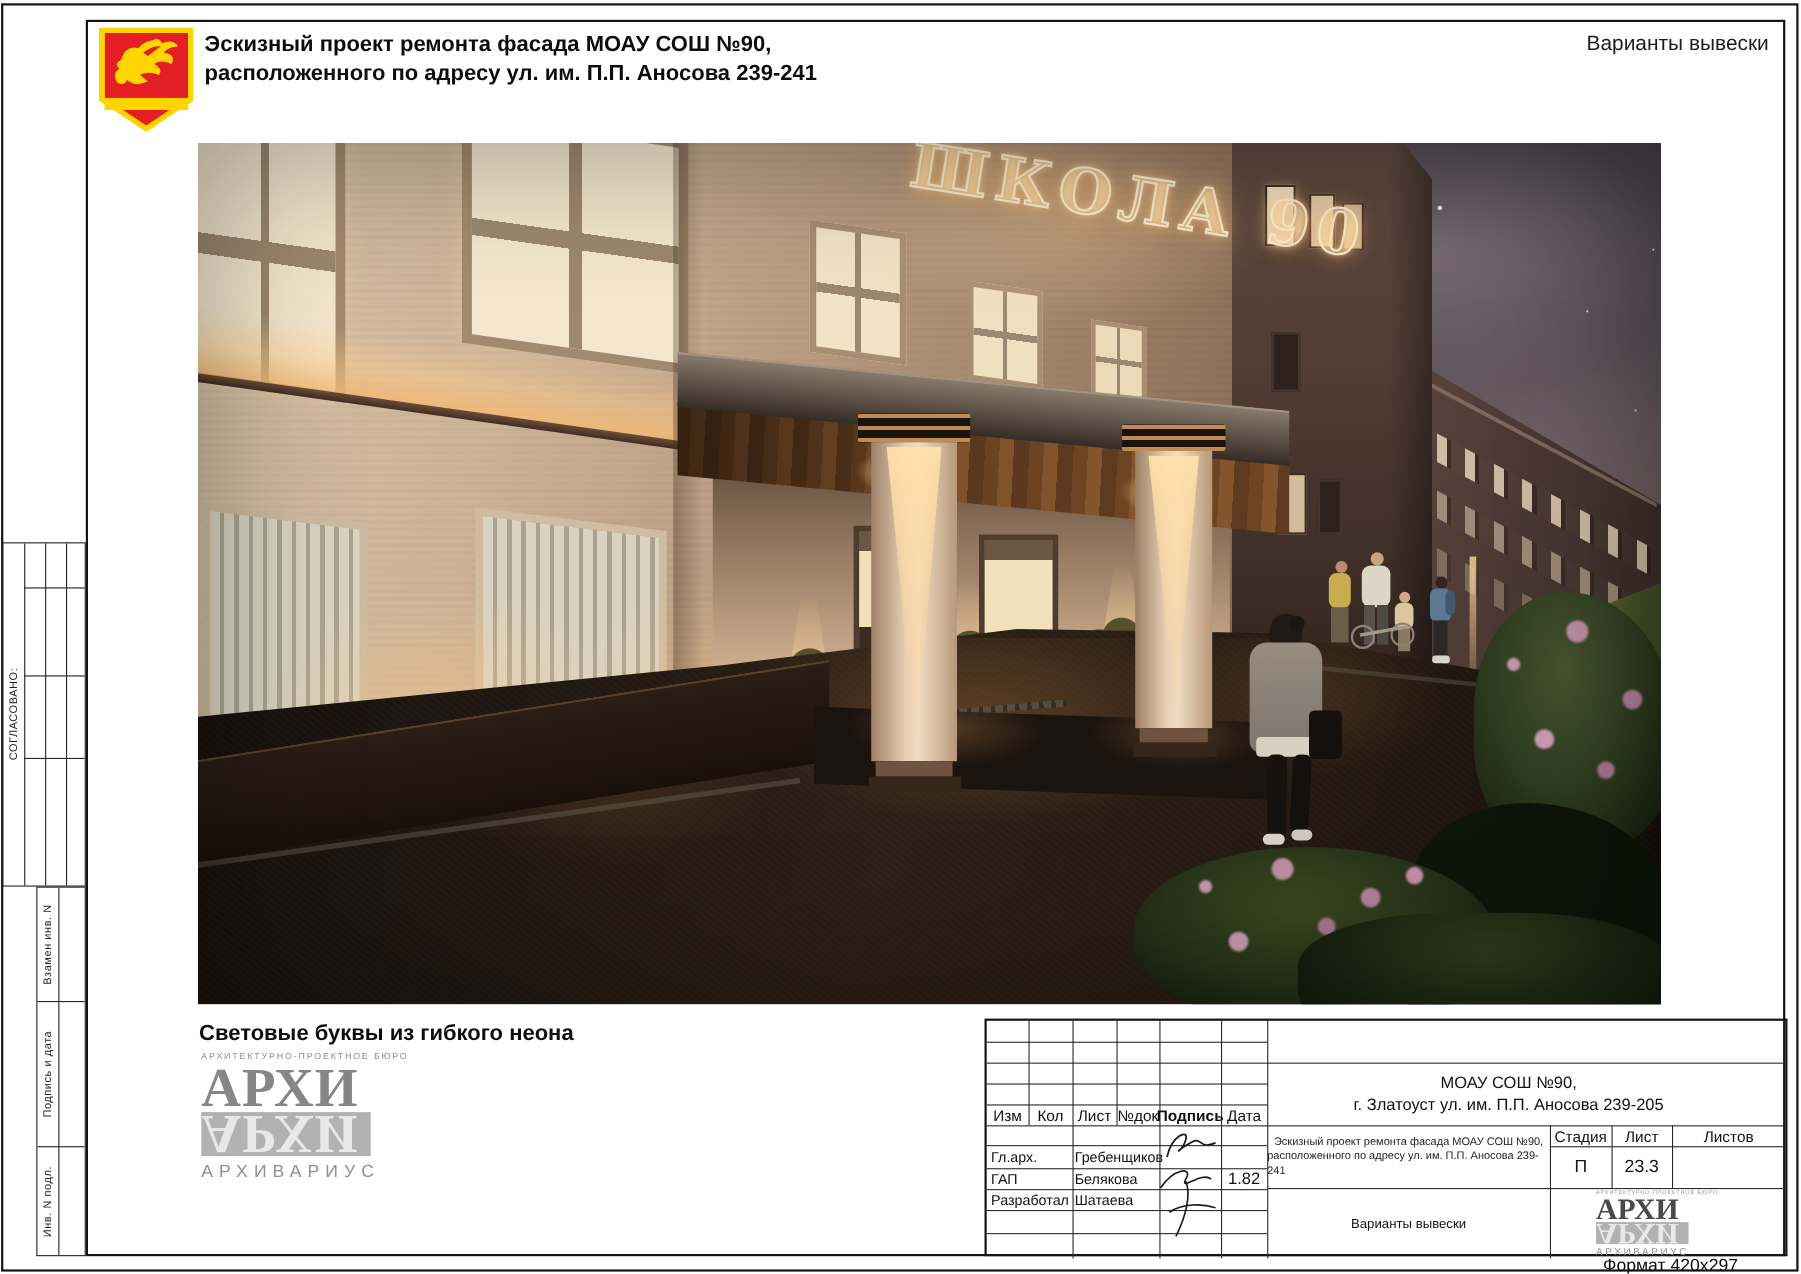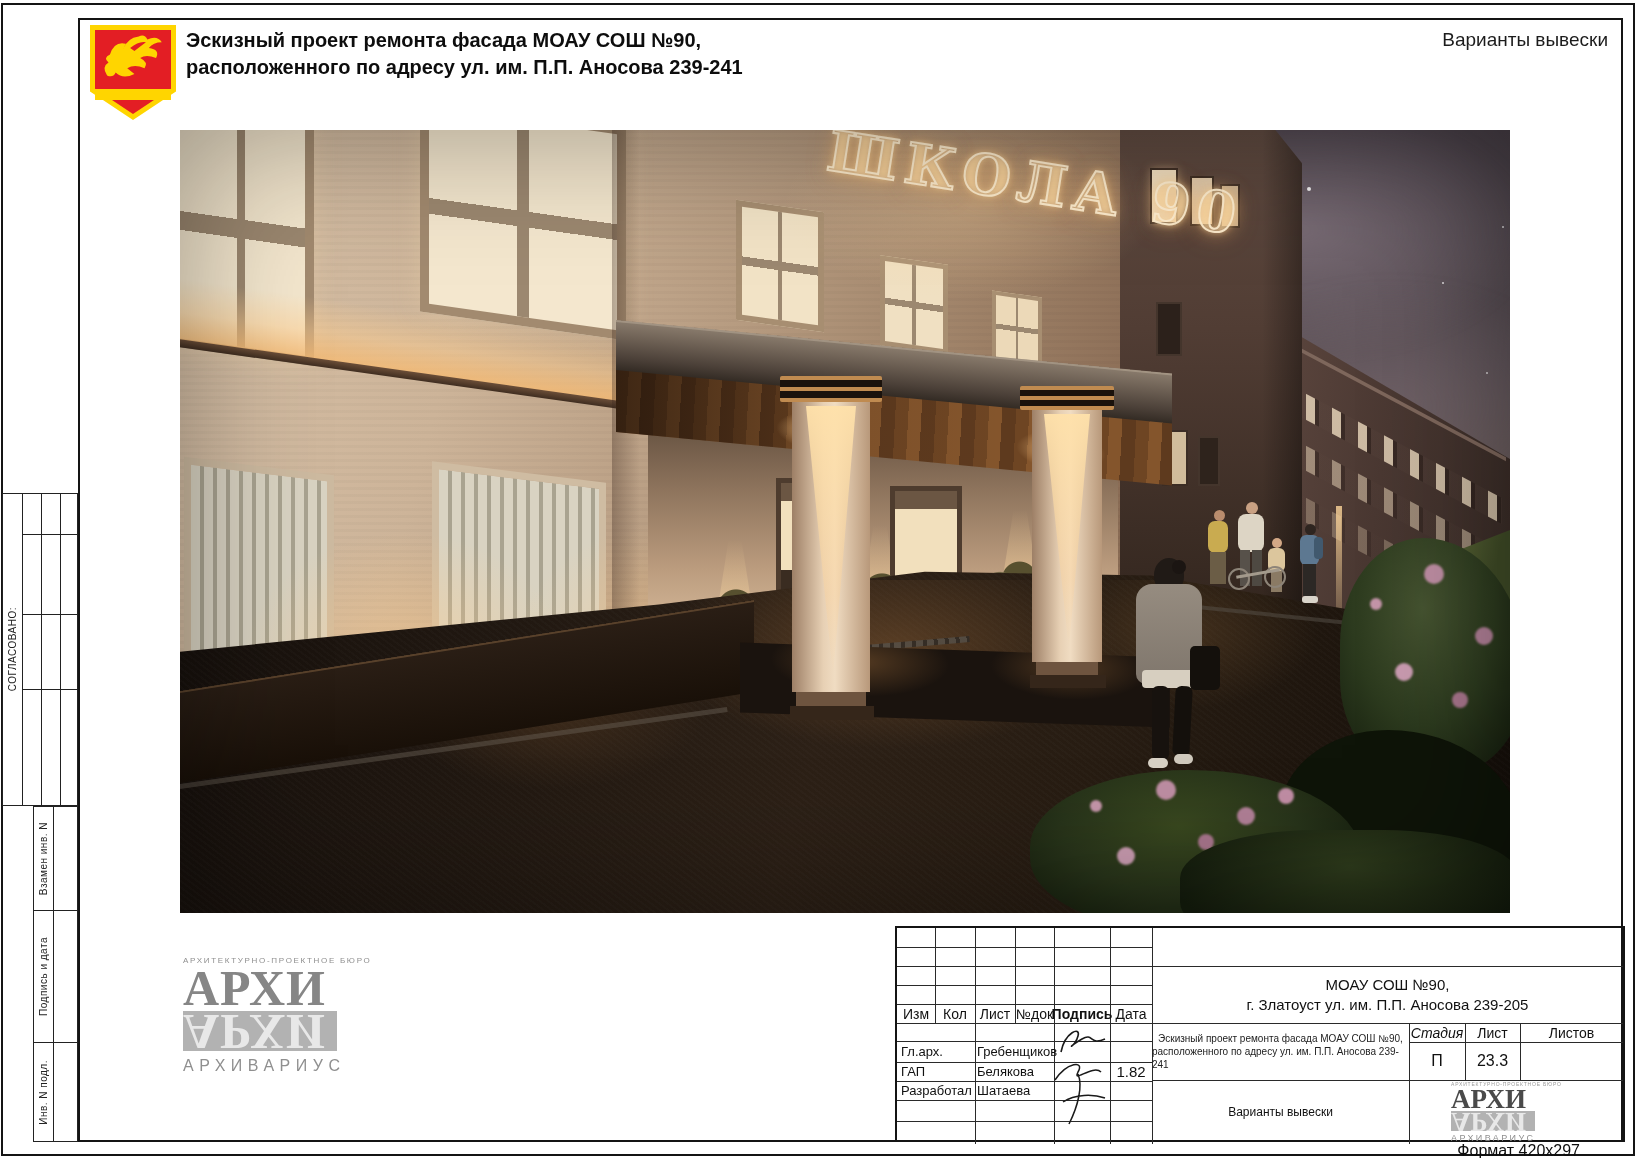--- a/index.html
+++ b/index.html
@@ -292,20 +292,21 @@
     <div class="abs" style="left:1100px;top:600px;width:240px;height:185px;z-index:9;border-radius:45% 55% 0 0;background:#0e1408;"></div>
     <div class="abs" style="left:850px;top:640px;width:330px;height:160px;z-index:9;border-radius:48% 52% 40% 45%;
         background:radial-gradient(ellipse at 45% 35%,#39481f 0%,#28341a 45%,#161f0e 80%);">
       <div class="abs" style="left:60px;top:30px;width:12px;height:12px;border-radius:50%;background:#c495a9;filter:blur(1px);
           box-shadow:70px -16px 0 4px #bd8da2,150px 10px 0 3px #b07f96,30px 50px 0 3px #c99bb0,110px 36px 0 2px #a8758c,190px -10px 0 2px #c08da4;"></div>
     </div>
     <div class="abs" style="left:1000px;top:700px;width:340px;height:120px;z-index:9;border-radius:40%;
         background:radial-gradient(ellipse at 50% 30%,#2e3b1c,#141c0d 75%);"></div>
   </div>
 
+  <div class="caption">Световые буквы из гибкого неона</div>
   <div class="logo">
     <div class="bureau">АРХИТЕКТУРНО-ПРОЕКТНОЕ БЮРО</div>
     <div class="name">АРХИ</div>
     <div class="band">
       <div class="refl">АРХИ</div>
     </div>
     <div class="brand">АРХИВАРИУС</div>
   </div>
 
   <div class="stamp">
@@ -350,29 +351,29 @@
     <div class="tc" style="left:4px;top:153px;width:74px;height:19px;font-size:13px;justify-content:flex-start;">Разработал</div>
     <div class="tc" style="left:80px;top:153px;width:77px;height:19px;font-size:13px;justify-content:flex-start;">Шатаева</div>
 
     <svg class="abs" style="position:absolute;left:158px;top:96px;" width="56" height="36" viewBox="0 0 56 36">
       <path d="M6 28 C10 8 26 2 23 12 C20 24 8 26 27 15 C39 8 34 22 50 15" stroke="#1a1a1a" fill="none" stroke-width="1.6"></path>
     </svg>
     <svg class="abs" style="position:absolute;left:150px;top:126px;" width="66" height="74" viewBox="0 0 66 74">
       <path d="M8 26 C20 8 38 6 31 18 C25 30 46 10 54 18 M31 20 C36 32 31 52 22 70 M16 48 C28 40 46 40 58 44" stroke="#1a1a1a" fill="none" stroke-width="1.5"></path>
     </svg>
 
-    <div class="tc" style="left:255px;top:38px;width:471px;height:57px;font-size:15px;flex-direction:column;line-height:20px;">
+    <div class="tc" style="left:239px;top:38px;width:471px;height:57px;font-size:15px;flex-direction:column;line-height:20px;">
       <div>МОАУ СОШ №90,</div>
       <div>г. Златоуст ул. им. П.П. Аносова 239-205</div>
     </div>
     <div class="tc" style="left:255px;top:95px;width:257px;height:57px;font-size:10px;flex-direction:column;line-height:13px;color:#222;">
       <div>Эскизный проект ремонта фасада МОАУ СОШ №90,</div>
       <div>расположенного по адресу ул. им. П.П. Аносова 239-241</div>
     </div>
-    <div class="tc" style="left:512px;top:95px;width:56px;height:19px;font-size:14px;font-style:italic;">Стадия</div>
+    <div class="tc" style="left:512px;top:95px;width:56px;height:19px;font-size:14px;">Стадия</div>
     <div class="tc" style="left:568px;top:95px;width:55px;height:19px;font-size:14px;">Лист</div>
     <div class="tc" style="left:623px;top:95px;width:103px;height:19px;font-size:14px;">Листов</div>
     <div class="tc" style="left:512px;top:114px;width:56px;height:38px;font-size:16px;">П</div>
     <div class="tc" style="left:568px;top:114px;width:55px;height:38px;font-size:16px;">23.3</div>
     <div class="tc" style="left:623px;top:114px;width:103px;height:38px;font-size:16px;"></div>
     <div class="tc" style="left:255px;top:152px;width:257px;height:64px;font-size:12px;">Варианты вывески</div>
     <div class="tc" style="left:512px;top:152px;width:214px;height:64px;">
       <div class="minilogo">
         <div class="bureau">АРХИТЕКТУРНО-ПРОЕКТНОЕ БЮРО</div>
         <div class="name">АРХИ</div>

